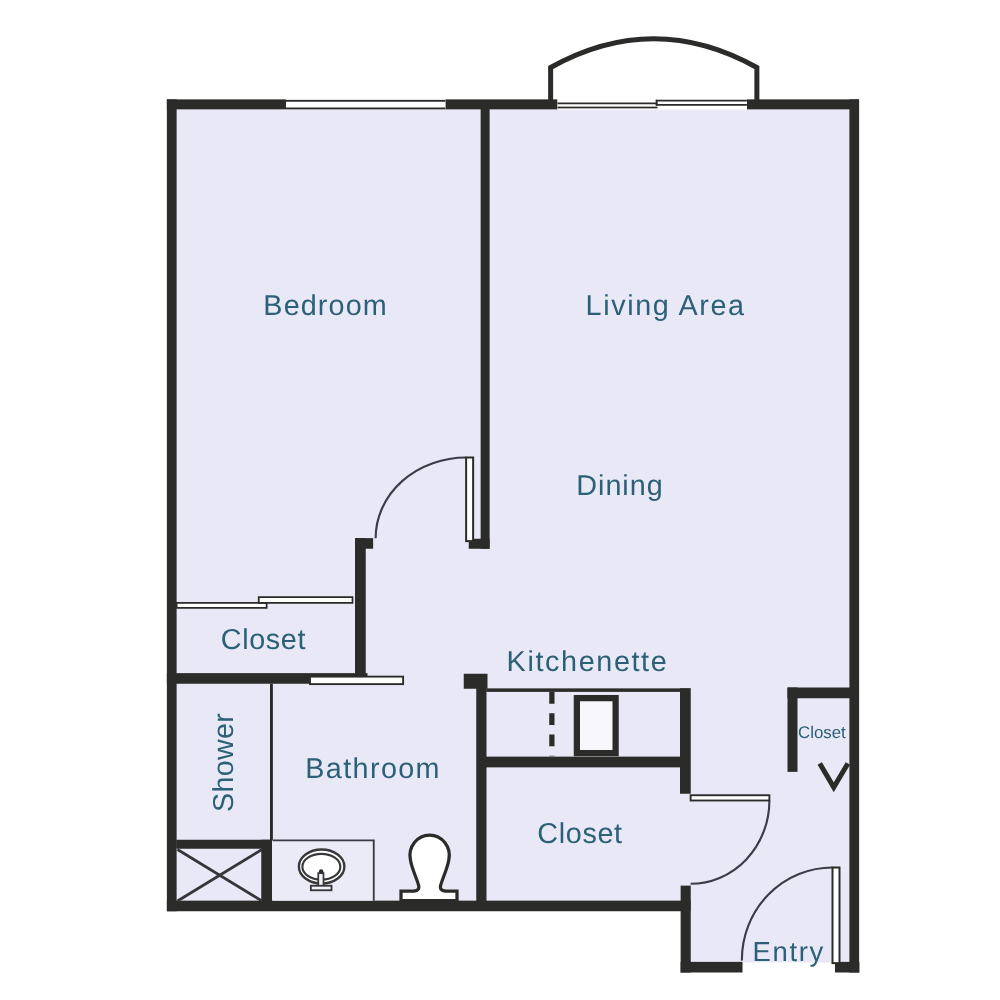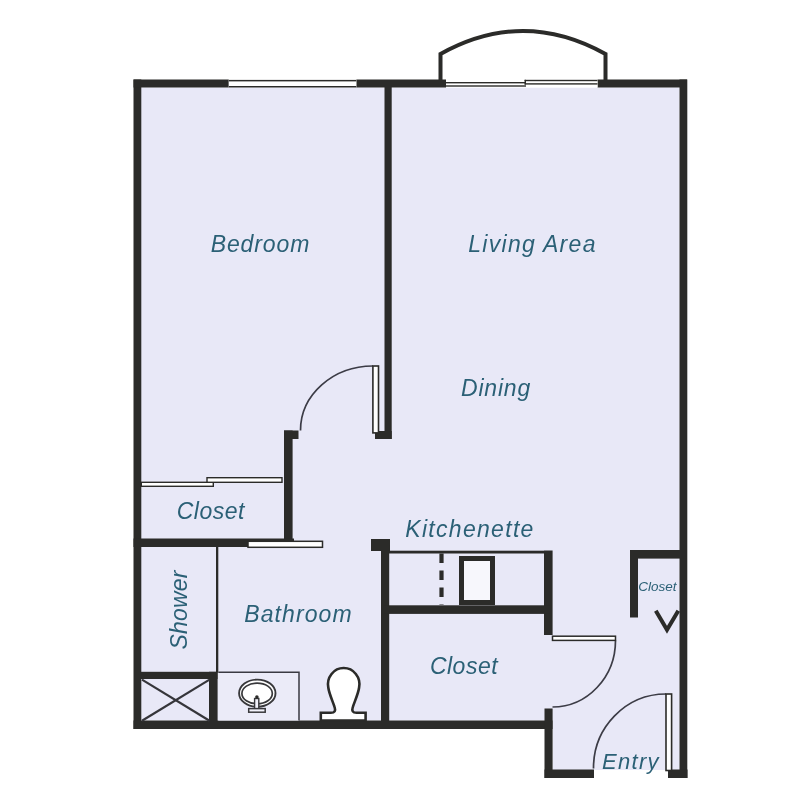--- a/index.html
+++ b/index.html
@@ -1,16 +1,16 @@
 <!DOCTYPE html>
 <html><head>
 <meta charset="utf-8">
 <style>
   html,body{margin:0;padding:0;background:#ffffff;}
-  .wrap{width:800px;height:800px;position:relative;font-style:italic;}
+  .wrap{width:800px;height:800px;position:relative;}
   text{font-family:"Liberation Sans", sans-serif;fill:#2b6076;}
 </style>
 </head>
 <body>
 <div class="wrap">
 <svg width="800" height="800" viewBox="0 0 800 800" xmlns="http://www.w3.org/2000/svg">
 
   <rect x="0" y="0" width="800" height="800" fill="#ffffff"></rect>
 
   <polygon points="141,87.5 679.5,87.5 679.5,770 552.6,770 552.6,720.5 141,720.5" fill="#e8e8f7"></polygon>

